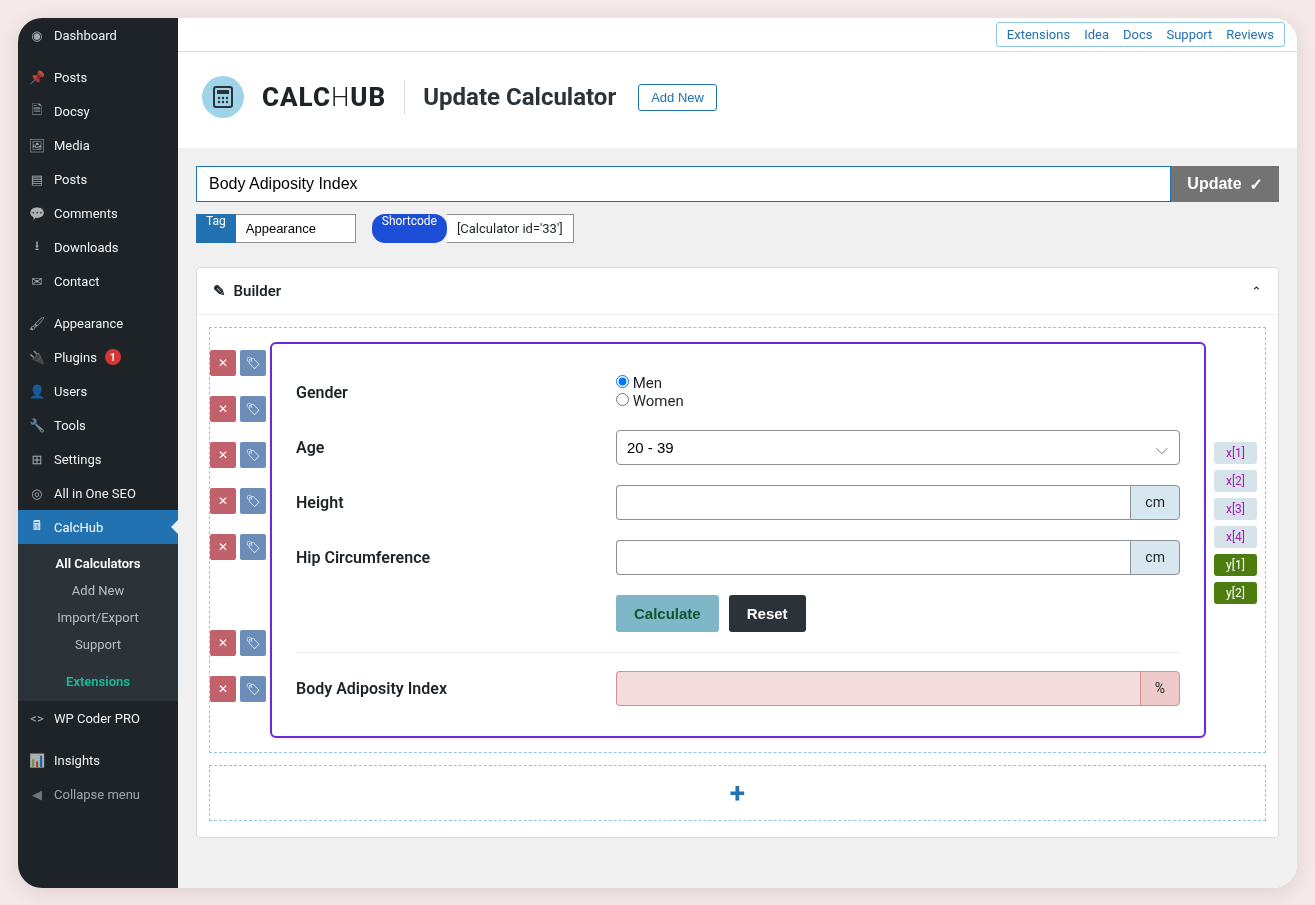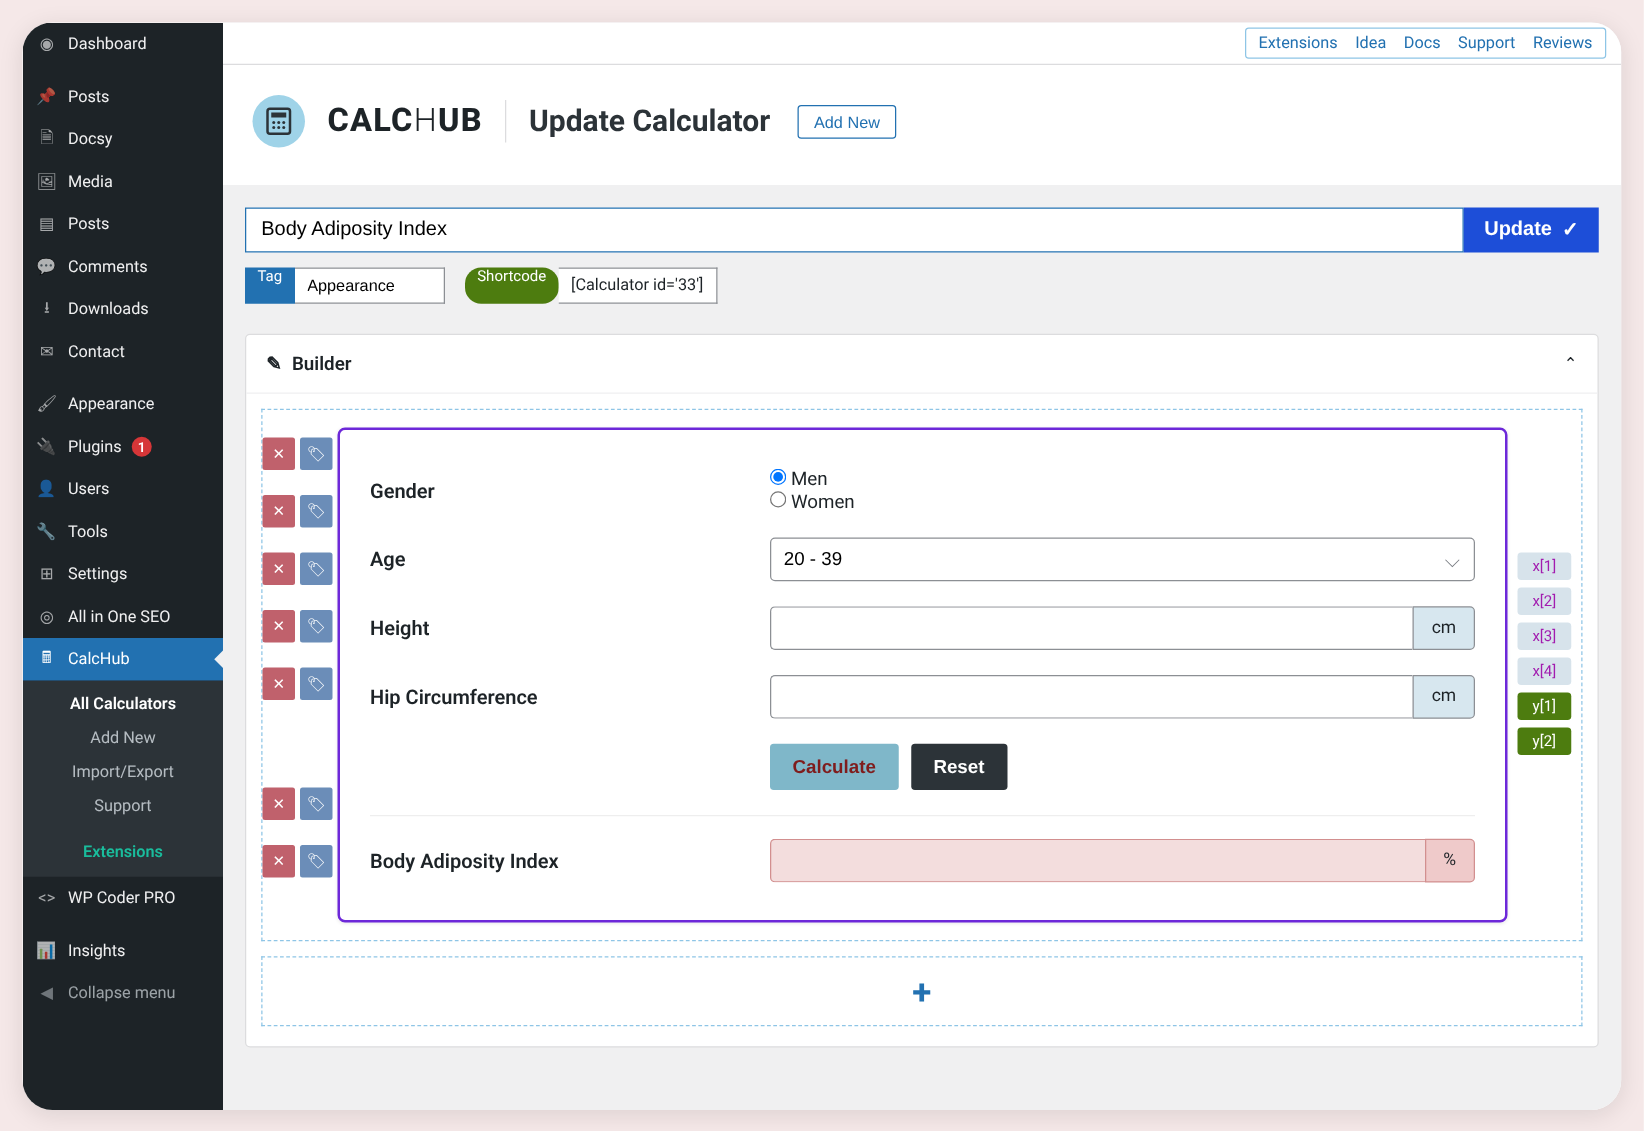--- a/index.html
+++ b/index.html
@@ -27,25 +27,25 @@
 .header-white { background:#fff; padding:24px 24px 30px; display:flex; align-items:center; gap:18px; }
 .logo-circle { width:42px; height:42px; border-radius:50%; background:#9fd3e8; display:flex; align-items:center; justify-content:center; }
 .brand { font-size:26px; font-weight:800; letter-spacing:1px; }
 .brand .thin { font-weight:300; }
 .divider-v { width:1px; height:34px; background:#dcdcde; }
 .page-title { font-size:24px; font-weight:700; color:#2c3338; }
 .add-new { margin-left:4px; padding:5px 12px; border:1px solid #2271b1; color:#2271b1; background:#fff; border-radius:3px; font-size:13px; cursor:pointer; }
 .content { padding:18px 18px 30px; overflow-y:auto; flex:1; }
 .title-row { display:flex; gap:0; margin-bottom:12px; }
 .title-input { flex:1; padding:8px 12px; font-size:16px; border:1px solid #2271b1; outline:none; }
-.update-btn { background:#1d4ed8; color:#fff; border:none; padding:0 16px; font-size:16px; font-weight:600; display:flex; align-items:center; gap:8px; cursor:pointer; }
+.update-btn { background:#737373; color:#fff; border:none; padding:0 16px; font-size:16px; font-weight:600; display:flex; align-items:center; gap:8px; cursor:pointer; }
 .tags-row { display:flex; gap:16px; margin-bottom:24px; }
 .tag-group { display:flex; }
 .tag-label { background:#2271b1; color:#fff; padding:0 10px; font-size:12px; }
-.tag-label.dark { background:#4d7c0f;border-radius:13px; }
+.tag-label.dark { background:#1d4ed8;border-radius:13px; }
 .tag-value { border:1px solid #8c8f94; border-left:none; padding:6px 10px; font-size:13px; background:#fff; }
 .tag-value.input { width:120px; }
 .panel { background:#fff; border:1px solid #dcdcde; border-radius:4px; margin-bottom:18px; }
 .panel-head { display:flex; align-items:center; justify-content:space-between; padding:14px 16px; border-bottom:1px solid #f0f0f1; }
 .panel-title { font-weight:600; font-size:15px; display:flex; align-items:center; gap:8px; }
 .builder-wrap { border:1px dashed #8ec5e6; margin:12px; padding:14px 0; display:flex; }
 .row-controls { display:flex; flex-direction:column; gap:20px; padding:8px 4px 8px 0; }
 .ctrl-pair { display:flex; gap:4px; }
 .ctrl-btn { width:26px; height:26px; display:flex; align-items:center; justify-content:center; color:#fff; border-radius:2px; font-size:12px; cursor:pointer; }
 .ctrl-del { background:#c0616c; }
@@ -58,21 +58,21 @@
 .radios label { display:block; font-size:15px; }
 .sel { width:100%; padding:8px 10px; border:1px solid #8c8f94; border-radius:4px; font-size:15px; background:#fff; appearance:none; position:relative; }
 .sel-wrap { position:relative; }
 .sel-wrap::after { content:"⌵"; position:absolute; right:12px; top:50%; transform:translateY(-50%); color:#787c82; font-size:16px; }
 .inp-group { display:flex; }
 .inp { flex:1; padding:8px 10px; border:1px solid #8c8f94; border-right:none; border-radius:4px 0 0 4px; font-size:15px; }
 .unit { padding:8px 14px; border:1px solid #8c8f94; background:#d7e7ef; border-radius:0 4px 4px 0; font-size:14px; }
 .inp-group.result .inp { background:#f3dddd; border-color:#d28f8f; }
 .inp-group.result .unit { background:#efcaca; border-color:#d28f8f; }
 .btns { display:flex; gap:10px; }
-.btn-calc { background:#7fb7c9; color:#7f1d1d; border:none; padding:10px 18px; font-size:15px; font-weight:600; border-radius:3px; cursor:pointer; }
+.btn-calc { background:#7fb7c9; color:#14532d; border:none; padding:10px 18px; font-size:15px; font-weight:600; border-radius:3px; cursor:pointer; }
 .btn-reset { background:#2c3338; color:#fff; border:none; padding:10px 18px; font-size:15px; font-weight:600; border-radius:3px; cursor:pointer; }
 .vars-col { display:flex; flex-direction:column; gap:6px; padding-top:100px; padding-left:8px; padding-right:8px; }
 .var-chip { padding:4px 12px; font-size:12px; border-radius:3px; text-align:center; cursor:pointer; }
 .var-x { background:#d7e3eb; color:#a21caf; }
 .var-y { background:#4d7c0f; color:#fff; }
 .add-block { border:1px dashed #8ec5e6; margin:0 12px 16px; height:56px; display:flex; align-items:center; justify-content:center; cursor:pointer; }
 .plus { color:#2271b1; font-size:28px; font-weight:700; }
 </style>
 </head>
 <body>

